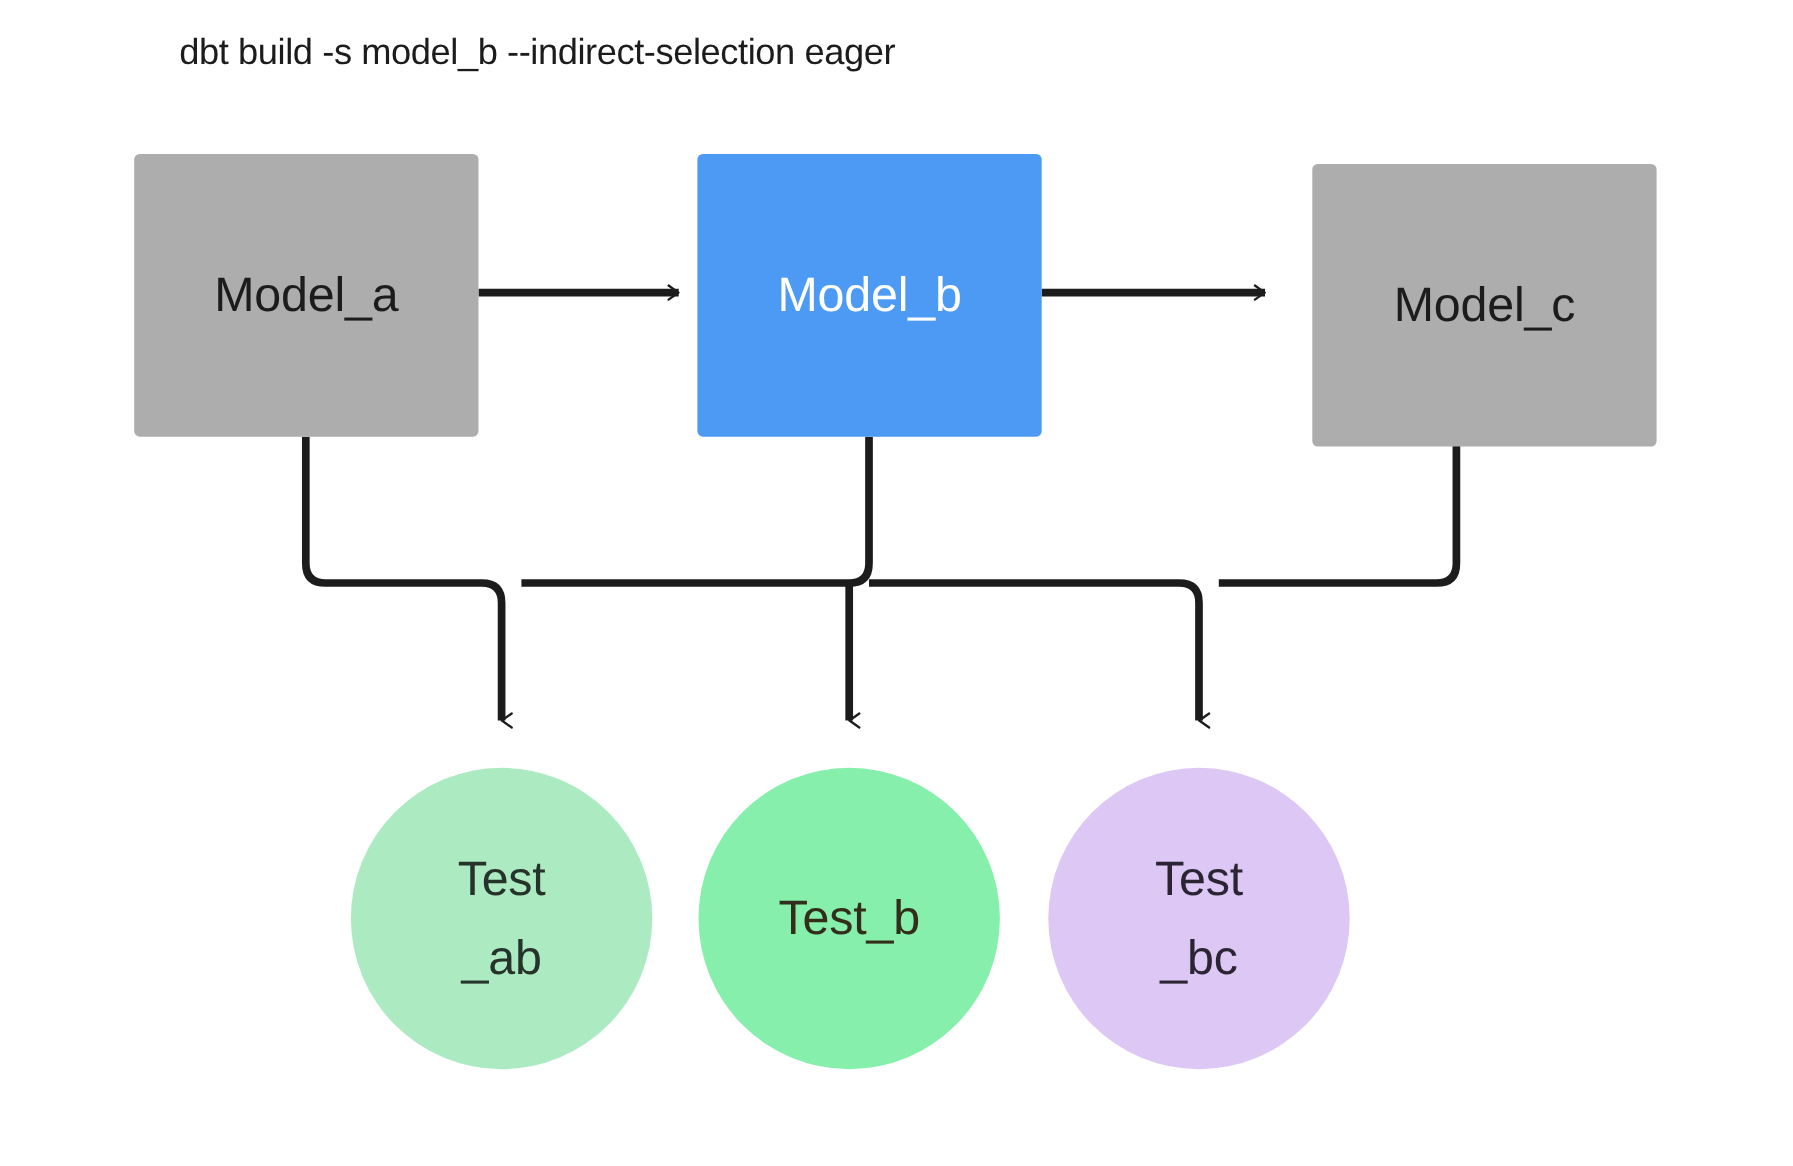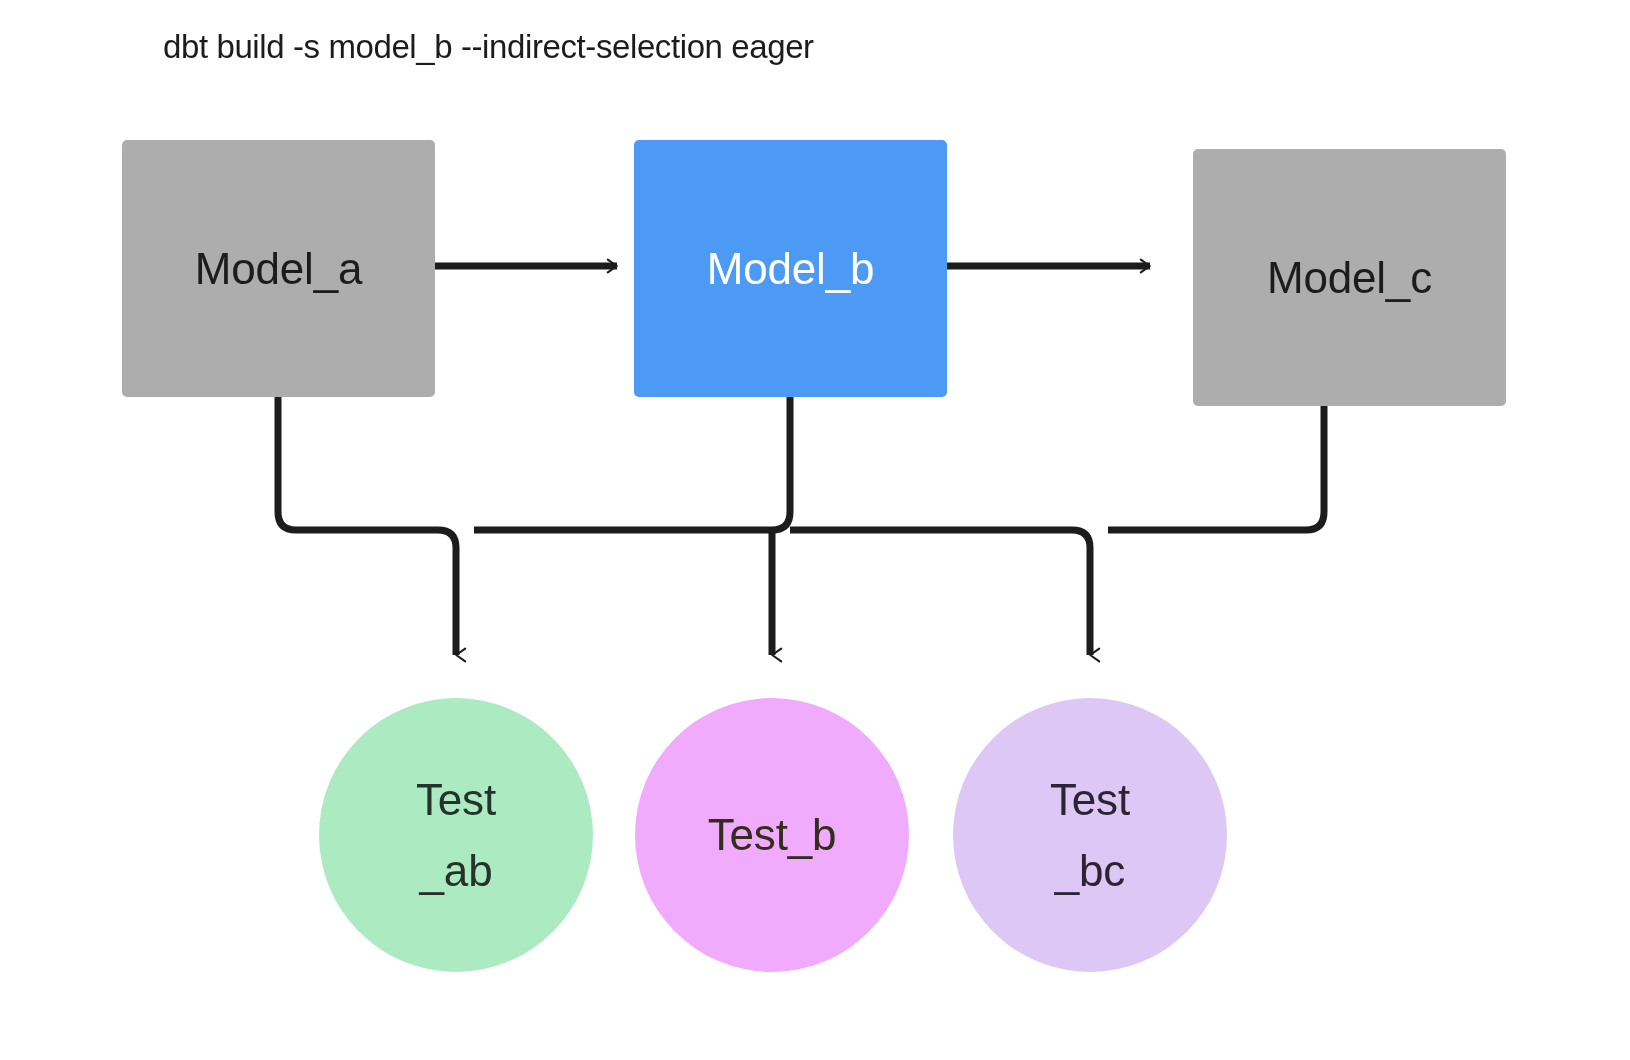--- a/index.html
+++ b/index.html
@@ -117,21 +117,21 @@
 
   <div class="node-box" id="box-model-c" style="background:#ADADAD;">
     <span class="node-label" style="color:#1c1c1c;">Model_c</span>
   </div>
 
   <div class="node-circle" id="circle-test-ab" style="background:#ACEBC2;">
     <span class="node-label" style="color:#26332b;">Test
 _ab</span>
   </div>
 
-  <div class="node-circle" id="circle-test-b" style="background:#f0abfc;">
+  <div class="node-circle" id="circle-test-b" style="background:#86efac;">
     <span class="node-label" style="color:#332e1c;">Test_b</span>
   </div>
 
   <div class="node-circle" id="circle-test-bc" style="background:#DCC7F5;">
     <span class="node-label" style="color:#2b2533;">Test
 _bc</span>
   </div>
 
 </div>
 

